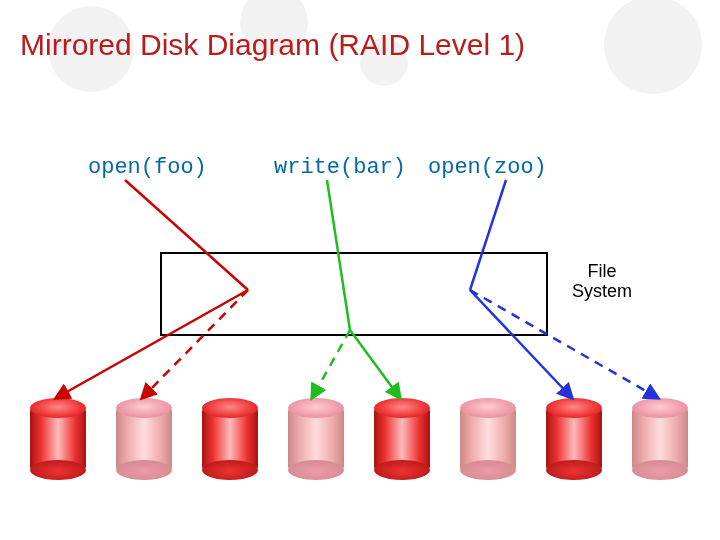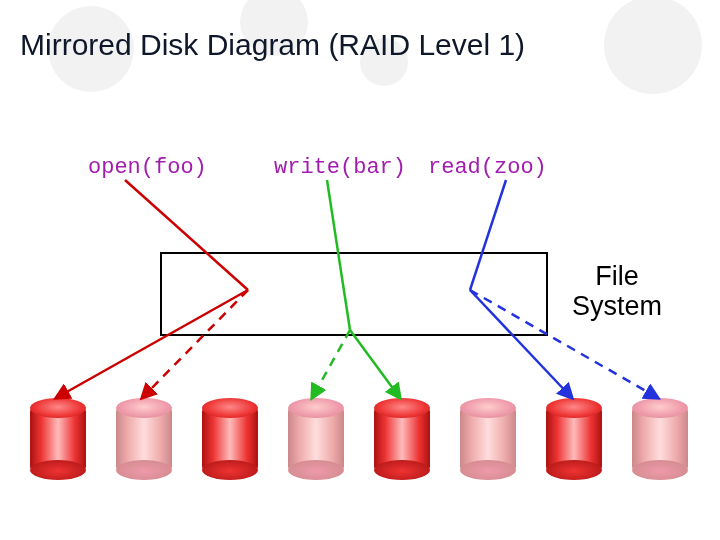--- a/index.html
+++ b/index.html
@@ -15,42 +15,42 @@
   .bg-circle {
     position: absolute;
     border-radius: 50%;
     background: #f2f2f2;
   }
   .title {
     position: absolute;
     top: 28px;
     left: 20px;
     font-size: 30px;
-    color: #0f172a;
+    color: #b91c1c;
   }
   .op {
     position: absolute;
     font-family: "Courier New", monospace;
     font-size: 22px;
-    color: #a21caf;
+    color: #0369a1;
   }
   .fs-box {
     position: absolute;
     left: 160px;
     top: 252px;
     width: 388px;
     height: 84px;
     border: 2px solid #000;
     background: transparent;
   }
   .fs-label {
     position: absolute;
     left: 572px;
     top: 262px;
-    font-size: 27px;
+    font-size: 18px;
     text-align: center;
     line-height: 1.1;
   }
   
   .disk {
     position: absolute;
     top: 398px;
     width: 56px;
     height: 82px;
   }
@@ -91,21 +91,21 @@
     <div class="bg-circle" style="left: 240px; top: -12px; width: 68px; height: 68px;"></div>
     <div class="bg-circle" style="left: 360px; top: 38px; width: 48px; height: 48px;"></div>
     <div class="bg-circle" style="left: 604px; top: -4px; width: 98px; height: 98px;"></div>
   </div>
 
 <div class="title">Mirrored Disk Diagram (RAID Level 1)</div>
 
 <div id="ops">
     <div class="op" style="left: 88px; top: 155px;">open(foo)</div>
     <div class="op" style="left: 274px; top: 155px;">write(bar)</div>
-    <div class="op" style="left: 428px; top: 155px;">read(zoo)</div>
+    <div class="op" style="left: 428px; top: 155px;">open(zoo)</div>
   </div>
 
 <div class="fs-box"></div>
 <div class="fs-label">File<br>System</div>
 
 <div id="disks">
     <div class="disk primary" style="left: 30px;">
       <div class="body"></div>
       <div class="bottom"></div>
       <div class="top"></div>

